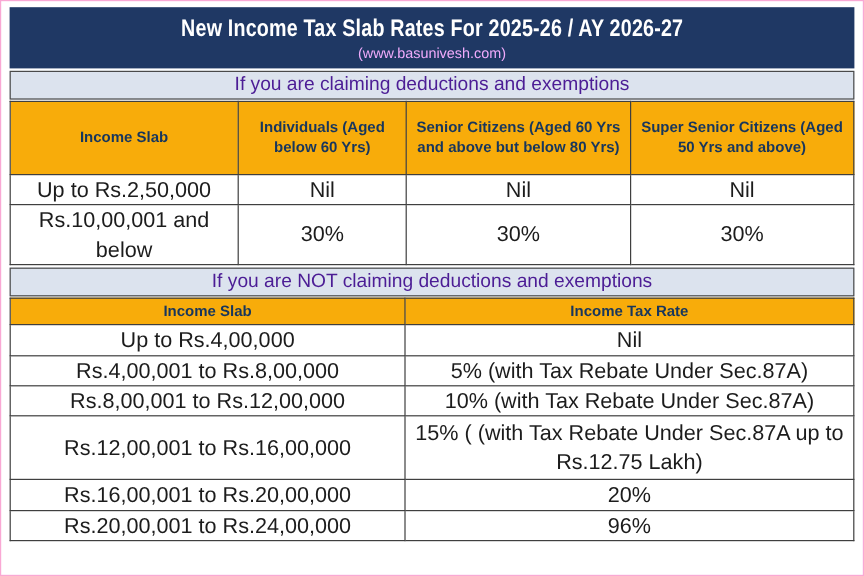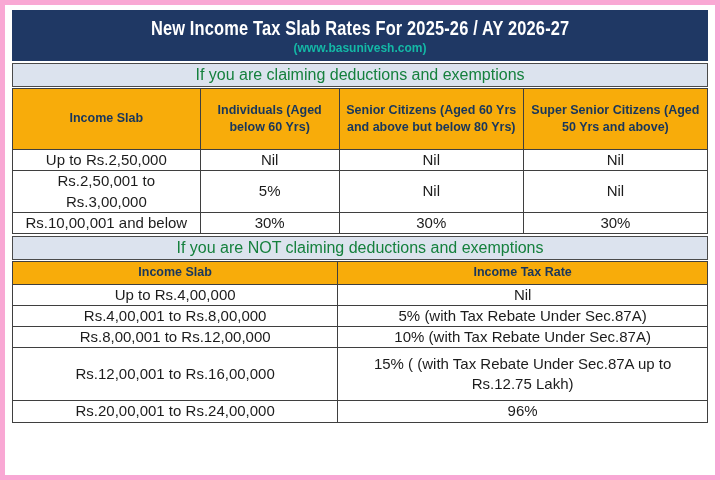--- a/index.html
+++ b/index.html
@@ -1,28 +1,28 @@
 <!DOCTYPE html>
 <html><head>
 <meta charset="utf-8">
 <style>
   * { margin:0; padding:0; box-sizing:border-box; }
   html,body { width:720px; height:480px; background:#ffffff; font-family:"Liberation Sans",sans-serif; }
-  .canvas { width:720px; height:480px; border:5px solid #f9a8d4; padding:5px 7px 2px 7px; background:#fff; overflow:hidden; }
+  .canvas { width:720px; height:480px; border:1px solid #f9a8d4; padding:5px 7px 2px 7px; background:#fff; overflow:hidden; }
 
   .title-bar { background:#1F3864; height:51px; display:flex; flex-direction:column; align-items:center; justify-content:center; }
   .title { color:#ffffff; font-weight:bold; font-size:20px; white-space:nowrap; transform:scaleX(0.82); letter-spacing:0.2px; }
-  .subtitle { color:#14b8a6; font-weight:bold; font-size:12px; margin-top:1px; }
+  .subtitle { color:#f0abfc; font-weight:normal; font-size:12px; margin-top:1px; }
 
-  .section-heading { background:#DCE3EE; border:1px solid #4a4a4a; height:24px; display:flex; align-items:center; justify-content:center; font-size:16px; color:#15803d; margin-top:2px; }
+  .section-heading { background:#DCE3EE; border:1px solid #4a4a4a; height:24px; display:flex; align-items:center; justify-content:center; font-size:16px; color:#4c1d95; margin-top:2px; }
 
   table { width:100%; border-collapse:collapse; table-layout:fixed; margin-top:1px;padding-left:48px; }
   th,td { border:1px solid #3f3f3f; text-align:center; vertical-align:middle; }
   th { background:#F8AC0A; color:#17365D; font-weight:bold; font-size:12.5px; line-height:1.4; padding:2px 6px; }
-  td { font-size:15px; color:#1c1c1c; padding:0 6px; line-height:1.35; background:#fff; }
+  td { font-size:18px; color:#1c1c1c; padding:0 6px; line-height:1.35; background:#fff; }
 
   .t1 thead tr { height:61px; }
   .t1 tbody tr { height:21px; }
   .t2 thead tr { height:21px; }
   .t2 tbody tr { height:21px;margin-top:12px; }
   .t2 tbody tr.tall { height:53px; }
 </style>
 </head>
 <body>
 
@@ -47,26 +47,20 @@
         <th>Income Slab</th>
         <th>Individuals (Aged below 60 Yrs)</th>
         <th>Senior Citizens (Aged 60 Yrs and above but below 80 Yrs)</th>
         <th>Super Senior Citizens (Aged 50 Yrs and above)</th>
       </tr>
     </thead>
     <tbody>
       <tr>
         <td>Up to Rs.2,50,000</td>
         <td>Nil</td>
-        <td>Nil</td>
-        <td>Nil</td>
-      </tr>
-      <tr>
-        <td>Rs.2,50,001 to Rs.3,00,000</td>
-        <td>5%</td>
         <td>Nil</td>
         <td>Nil</td>
       </tr>
       <tr>
         <td>Rs.10,00,001 and below</td>
         <td>30%</td>
         <td>30%</td>
         <td>30%</td>
       </tr>
     </tbody>
@@ -96,19 +90,23 @@
       </tr>
       <tr>
         <td>Rs.8,00,001 to Rs.12,00,000</td>
         <td>10% (with Tax Rebate Under Sec.87A)</td>
       </tr>
       <tr class="tall">
         <td>Rs.12,00,001 to Rs.16,00,000</td>
         <td>15% ( (with Tax Rebate Under Sec.87A up to Rs.12.75 Lakh)</td>
       </tr>
       <tr>
+        <td>Rs.16,00,001 to Rs.20,00,000</td>
+        <td>20%</td>
+      </tr>
+      <tr>
         <td>Rs.20,00,001 to Rs.24,00,000</td>
         <td>96%</td>
       </tr>
     </tbody>
   </table>
 
 </div>
 
 </body></html>

